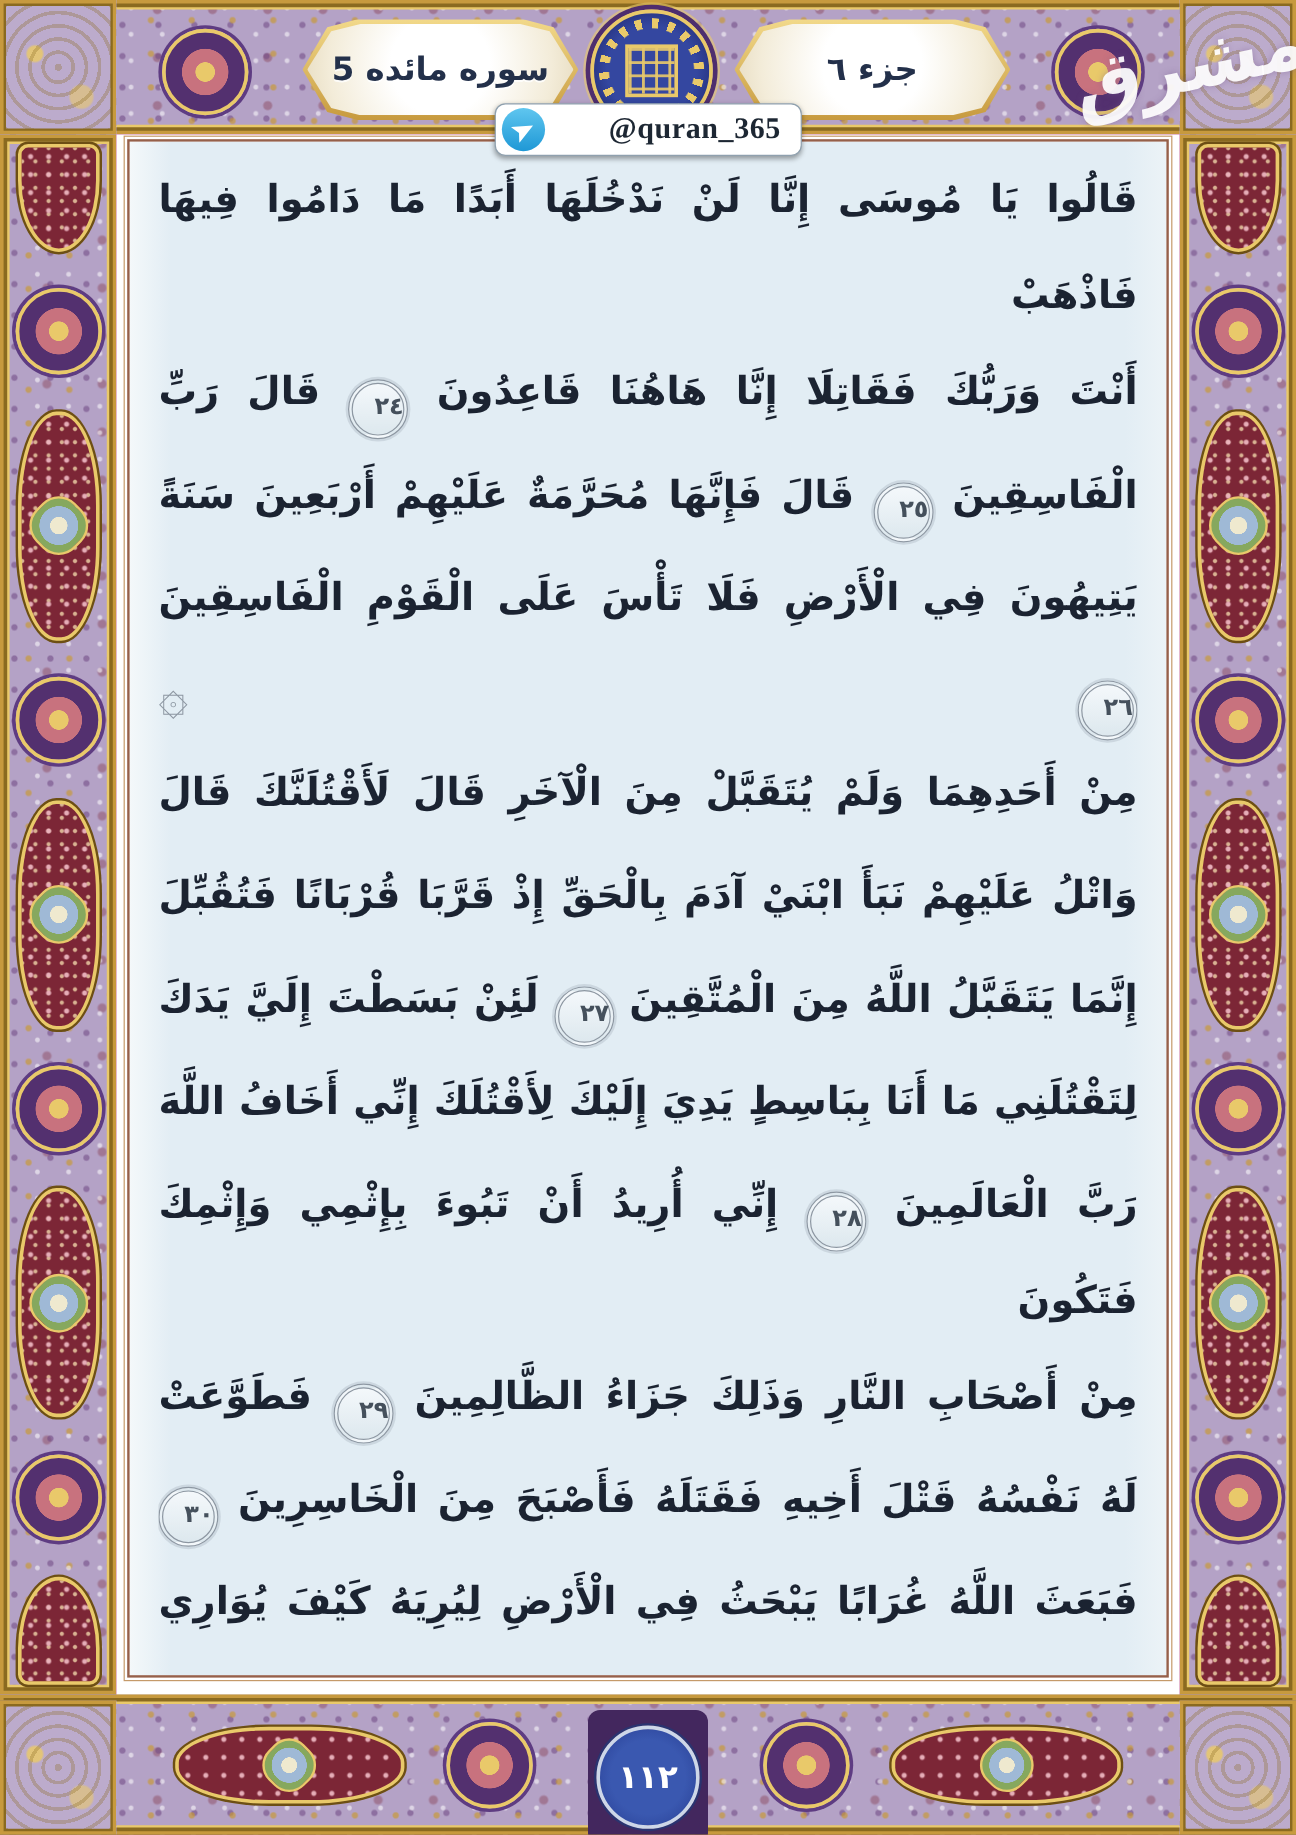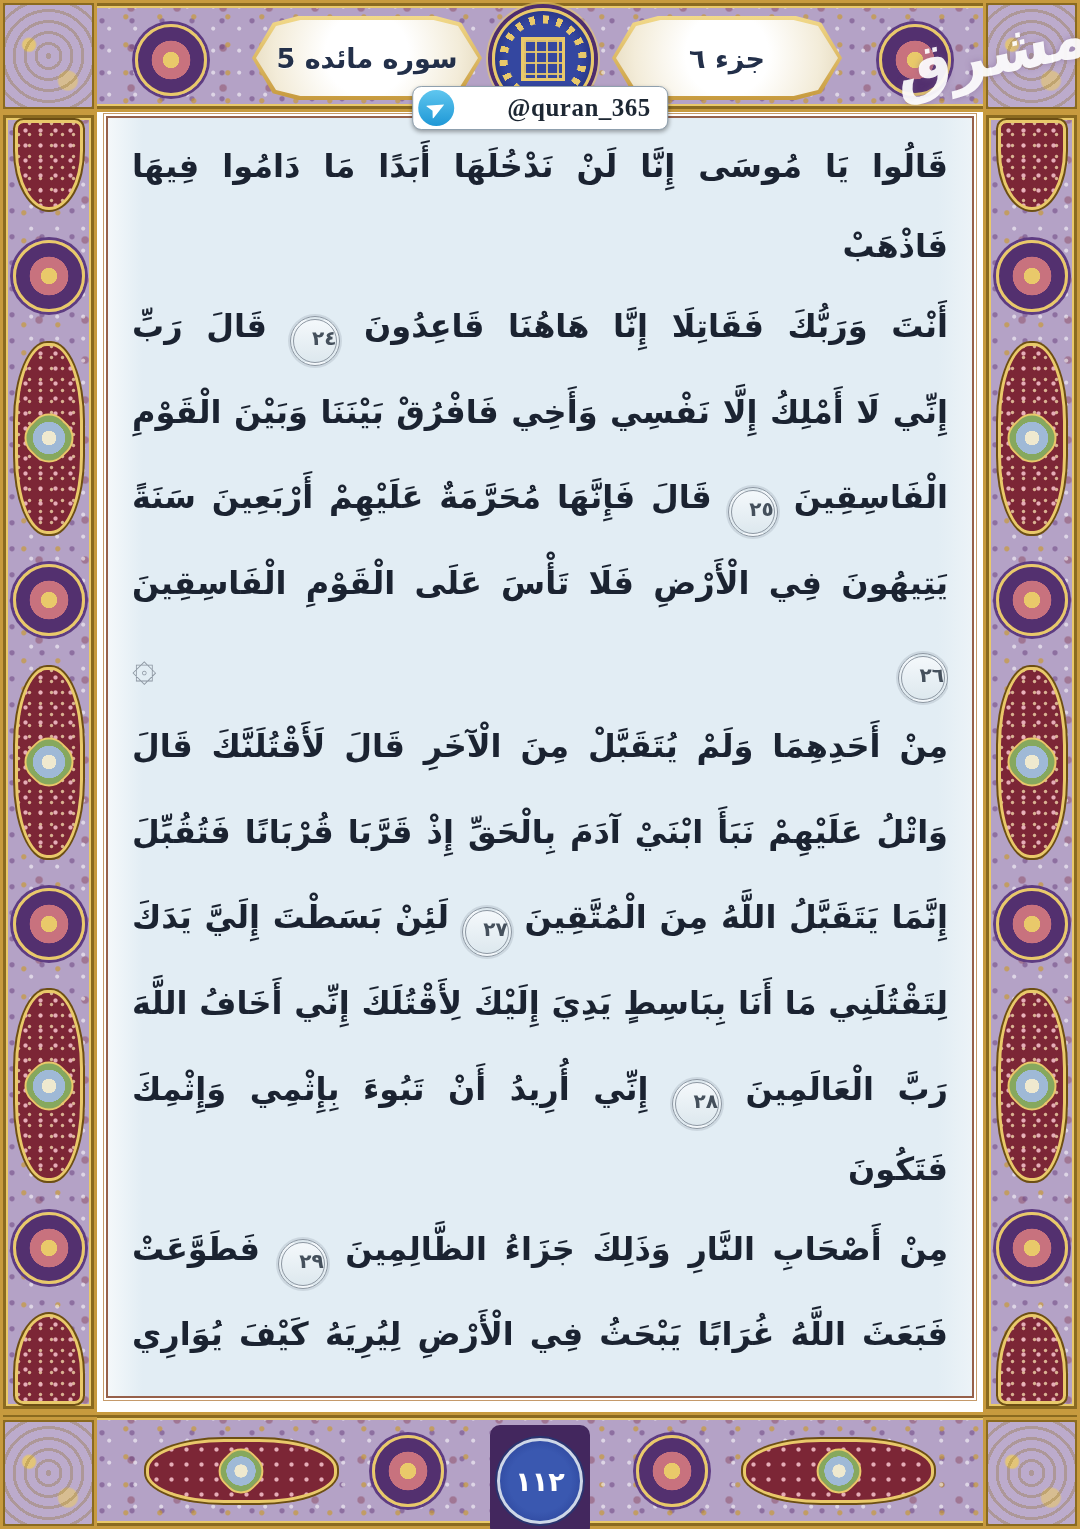--- a/index.html
+++ b/index.html
@@ -242,29 +242,29 @@
     <div class="tg-handle">@quran_365</div>
   </div>
 
   <div class="watermark">مشرق</div>
 
   <div class="panel">
     <div class="panel-inner">
       <div class="lines">
           <div class="line"><span class="seg">قَالُوا يَا مُوسَى إِنَّا لَنْ نَدْخُلَهَا أَبَدًا مَا دَامُوا فِيهَا فَاذْهَبْ</span></div>
           <div class="line"><span class="seg">أَنْتَ وَرَبُّكَ فَقَاتِلَا إِنَّا هَاهُنَا قَاعِدُونَ</span> <span class="ayah">٢٤</span> <span class="seg">قَالَ رَبِّ</span></div>
-          <div class="line"><span class="seg">إِنِّي لَا أَمْلِكُ إِلَّا نَفْسِي وَأَخِي فَافْرُقْ بَيْنَنَا وَبَيْنَ الْقَوْمِ</span></div>
           <div class="line"><span class="seg">الْفَاسِقِينَ</span> <span class="ayah">٢٥</span> <span class="seg">قَالَ فَإِنَّهَا مُحَرَّمَةٌ عَلَيْهِمْ أَرْبَعِينَ سَنَةً</span></div>
           <div class="line"><span class="seg">يَتِيهُونَ فِي الْأَرْضِ فَلَا تَأْسَ عَلَى الْقَوْمِ الْفَاسِقِينَ</span> <span class="ayah">٢٦</span> <span class="hizb">۞</span></div>
           <div class="line"><span class="seg">مِنْ أَحَدِهِمَا وَلَمْ يُتَقَبَّلْ مِنَ الْآخَرِ قَالَ لَأَقْتُلَنَّكَ قَالَ</span></div>
           <div class="line"><span class="seg">وَاتْلُ عَلَيْهِمْ نَبَأَ ابْنَيْ آدَمَ بِالْحَقِّ إِذْ قَرَّبَا قُرْبَانًا فَتُقُبِّلَ</span></div>
           <div class="line"><span class="seg">إِنَّمَا يَتَقَبَّلُ اللَّهُ مِنَ الْمُتَّقِينَ</span> <span class="ayah">٢٧</span> <span class="seg">لَئِنْ بَسَطْتَ إِلَيَّ يَدَكَ</span></div>
           <div class="line"><span class="seg">لِتَقْتُلَنِي مَا أَنَا بِبَاسِطٍ يَدِيَ إِلَيْكَ لِأَقْتُلَكَ إِنِّي أَخَافُ اللَّهَ</span></div>
           <div class="line"><span class="seg">رَبَّ الْعَالَمِينَ</span> <span class="ayah">٢٨</span> <span class="seg">إِنِّي أُرِيدُ أَنْ تَبُوءَ بِإِثْمِي وَإِثْمِكَ فَتَكُونَ</span></div>
           <div class="line"><span class="seg">مِنْ أَصْحَابِ النَّارِ وَذَلِكَ جَزَاءُ الظَّالِمِينَ</span> <span class="ayah">٢٩</span> <span class="seg">فَطَوَّعَتْ</span></div>
+          <div class="line"><span class="seg">لَهُ نَفْسُهُ قَتْلَ أَخِيهِ فَقَتَلَهُ فَأَصْبَحَ مِنَ الْخَاسِرِينَ</span> <span class="ayah">٣٠</span></div>
           <div class="line"><span class="seg">فَبَعَثَ اللَّهُ غُرَابًا يَبْحَثُ فِي الْأَرْضِ لِيُرِيَهُ كَيْفَ يُوَارِي</span></div>
         </div>
     </div>
   </div>
 
   <div class="page-num-wrap">
     <div class="page-num">١١٢</div>
   </div>
 
 </div>

